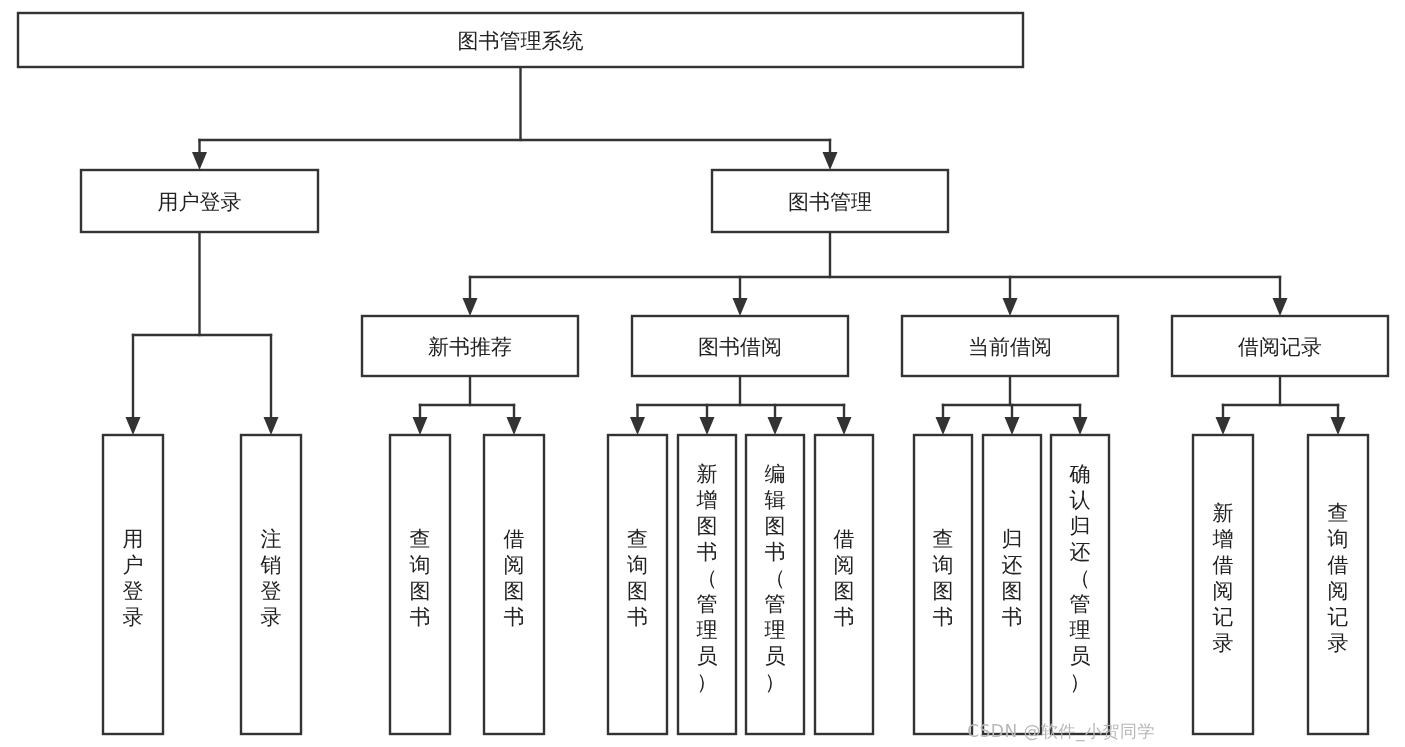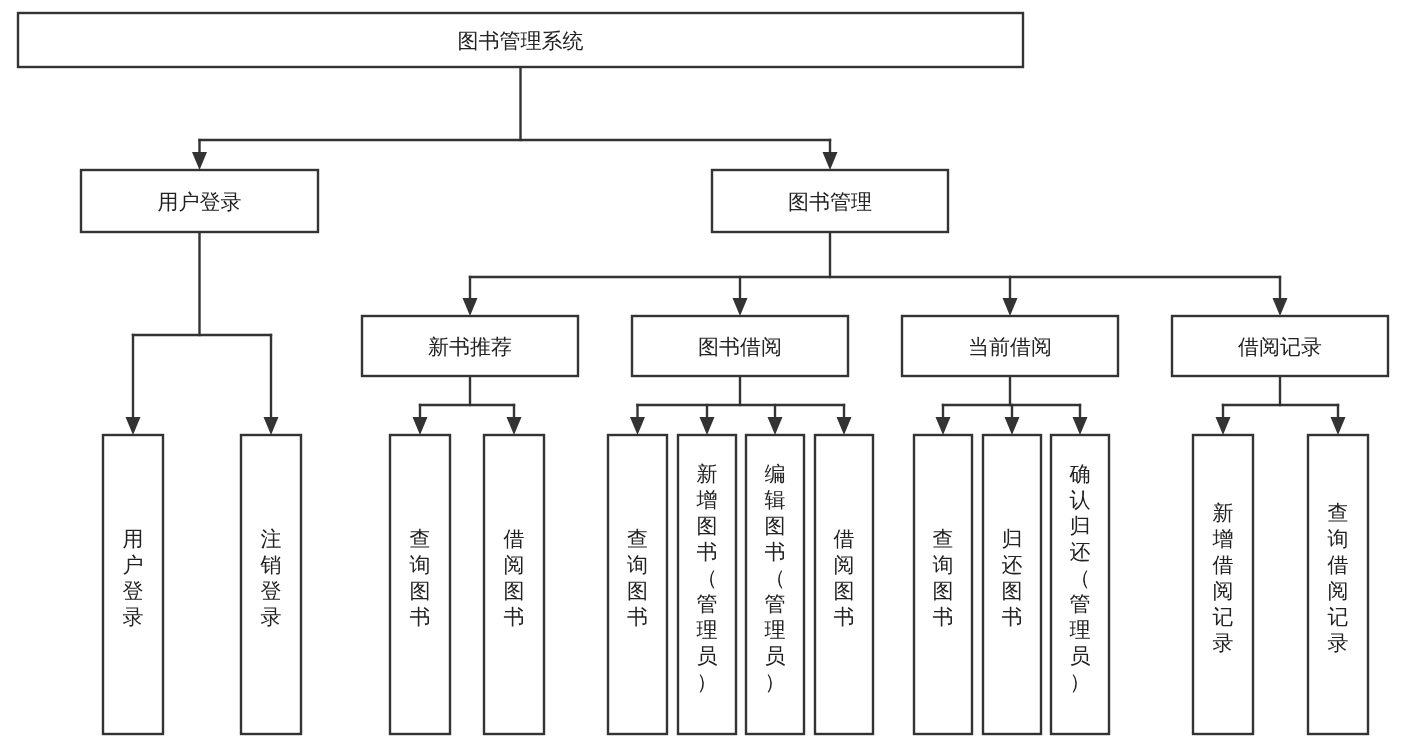--- a/index.html
+++ b/index.html
@@ -209,13 +209,14 @@
           <rect x="1193" y="435" width="60" height="299" class="node-box"></rect>
           <text x="1223" class="node-label-vertical"><tspan x="1223" y="519.5">新</tspan><tspan x="1223" y="545.5">增</tspan><tspan x="1223" y="571.5">借</tspan><tspan x="1223" y="597.5">阅</tspan><tspan x="1223" y="623.5">记</tspan><tspan x="1223" y="649.5">录</tspan></text>
         </g>
         <g>
           <rect x="1308" y="435" width="60" height="299" class="node-box"></rect>
           <text x="1338" class="node-label-vertical"><tspan x="1338" y="519.5">查</tspan><tspan x="1338" y="545.5">询</tspan><tspan x="1338" y="571.5">借</tspan><tspan x="1338" y="597.5">阅</tspan><tspan x="1338" y="623.5">记</tspan><tspan x="1338" y="649.5">录</tspan></text>
         </g>
       </g>
   </svg>
 
+  <div class="watermark">CSDN @软件_小贺同学</div>
 </div>
 
 </body></html>

